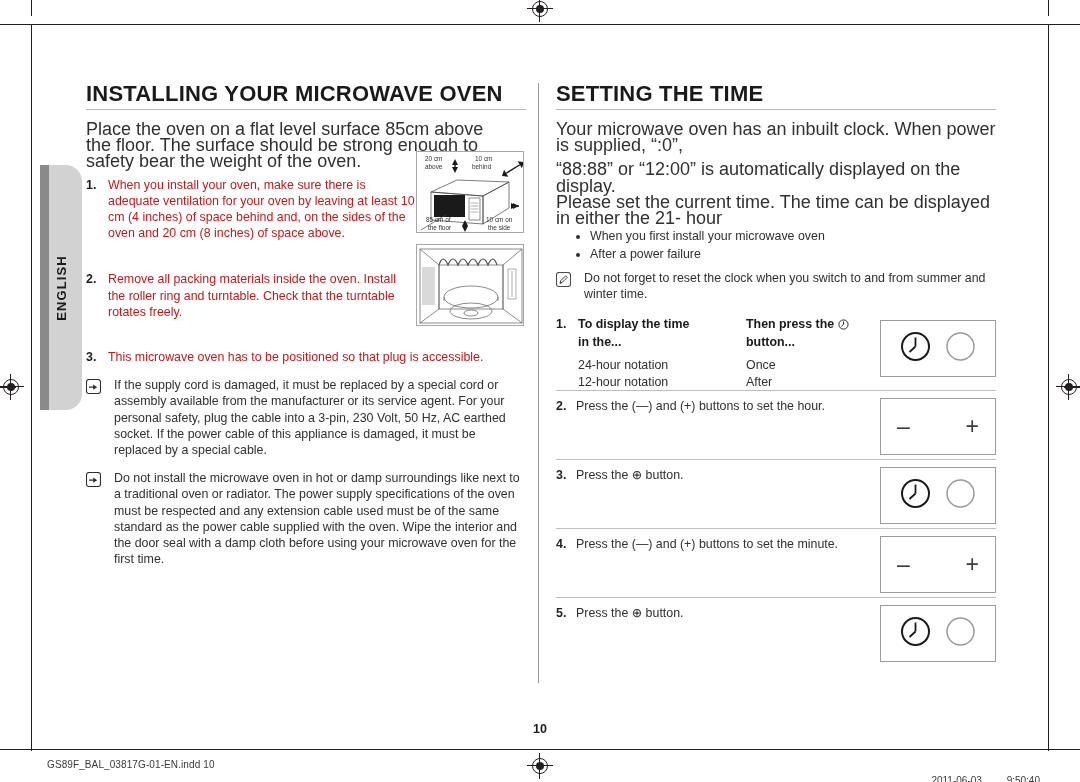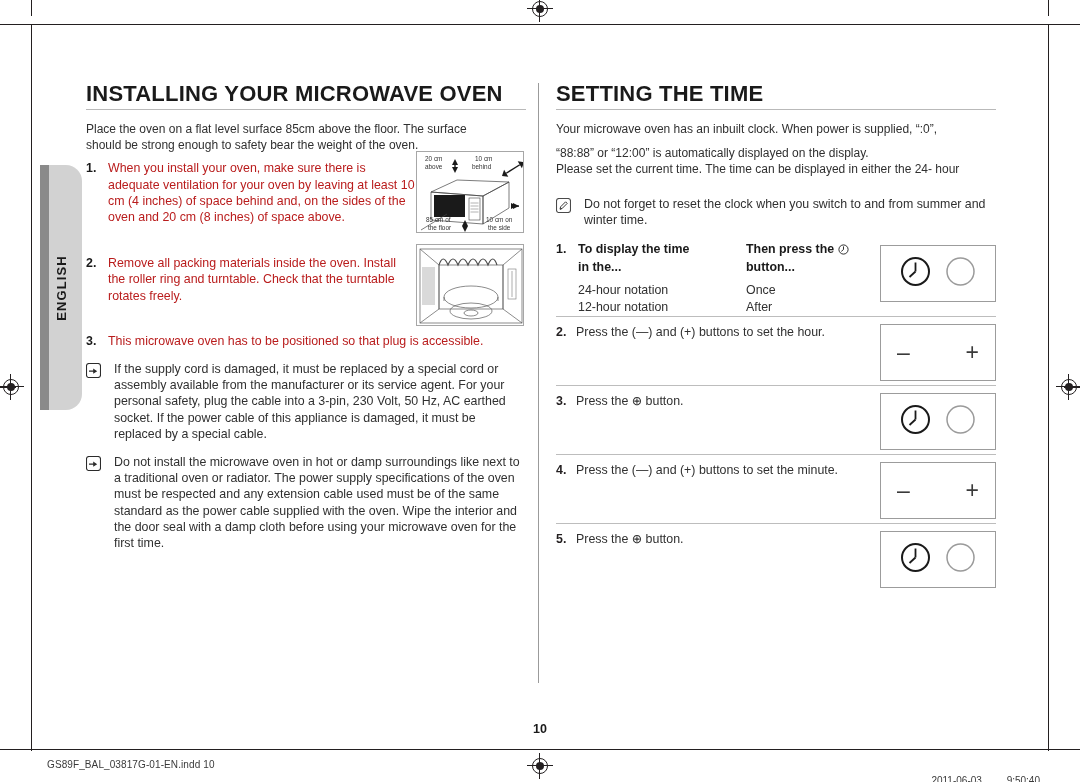--- a/index.html
+++ b/index.html
@@ -52,21 +52,21 @@
   .col-right { left:556px; width:440px; }
 
   .col-divider { position:absolute; left:538px; top:58px; width:1px; height:600px; background:#9b9b9b; }
 
   h1.sec-title {
     font-size:22px; font-weight:bold; letter-spacing:.2px;
     margin:0 0 2px 0; color:#1a1a1a; text-transform:uppercase;
   }
   .title-rule { height:1px; background:#b9b9b9; margin-bottom:11px; }
 
-  p.body { font-size:12px; line-height:16.2px; margin:0 0 4px 0; color:#303030; }
+  p.body { font-size:18px; line-height:16.2px; margin:0 0 4px 0; color:#303030; }
 
   
   .nrow { position:relative; display:flex; align-items:flex-start; }
   .nnum { width:22px; flex:0 0 22px; font-size:12.4px; font-weight:bold; line-height:16.2px; color:#1a1a1a; }
   .ntext { flex:1; font-size:12.4px; line-height:16.2px; color:#b91c1c; }
 
   
   .note { display:flex; align-items:flex-start; margin-top:9px; }
   .note-ico { flex:0 0 22px; margin-right:6px; padding-top:2px; }
   .note-txt { flex:1; font-size:12.4px; line-height:16.2px; color:#303030; }
@@ -281,24 +281,28 @@
 
   </div>
 
   <div class="col col-right">
 
     <h1 class="sec-title">SETTING THE TIME</h1>
     <div class="title-rule"></div>
 
     <p class="body" style="margin-bottom:8px;">Your microwave oven has an inbuilt clock. When power is supplied, “:0”,</p>
     <p class="body" style="margin-bottom:0;">“88:88” or “12:00” is automatically displayed on the display.</p>
-    <p class="body" style="margin-bottom:0;">Please set the current time. The time can be displayed in either the 24- hour</p>
-
-
-    <div class="note" style="margin-top:18px; width:438px;justify-content:center;">
+    <p class="body" style="margin-bottom:0;">Please set the current time. The time can be displayed in either the 21- hour</p>
+
+    <ul class="bullets">
+      <li>When you first install your microwave oven</li>
+      <li>After a power failure</li>
+    </ul>
+
+    <div class="note" style="margin-top:7px; width:438px;justify-content:center;">
       <div class="note-ico">
         <svg width="15" height="15" viewBox="0 0 15 15">
           <rect x="0.5" y="0.5" width="14" height="14" rx="2.5" fill="#fff" stroke="#4a4a4a" stroke-width="1.1"></rect>
           <path d="M4 11.2 L4.6 8.8 L9.6 3.8 L11.2 5.4 L6.2 10.4 Z" fill="none" stroke="#3a3a3a" stroke-width="1"></path>
           <line x1="4" y1="11.2" x2="6.2" y2="10.4" stroke="#3a3a3a" stroke-width="1"></line>
         </svg>
       </div>
       <div class="note-txt">Do not forget to reset the clock when you switch to and from summer and winter time.</div>
     </div>
 

